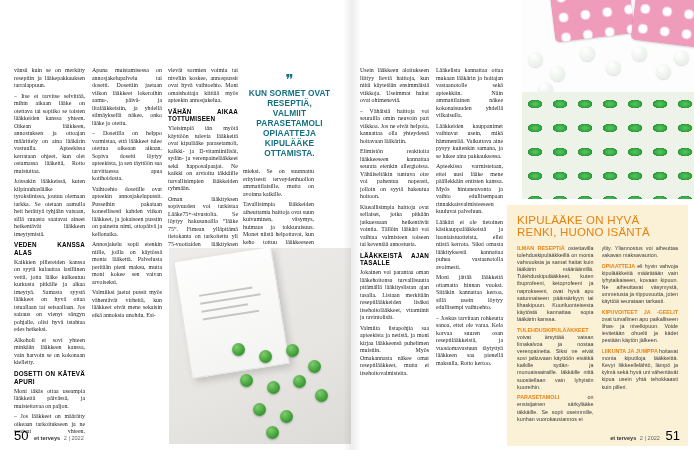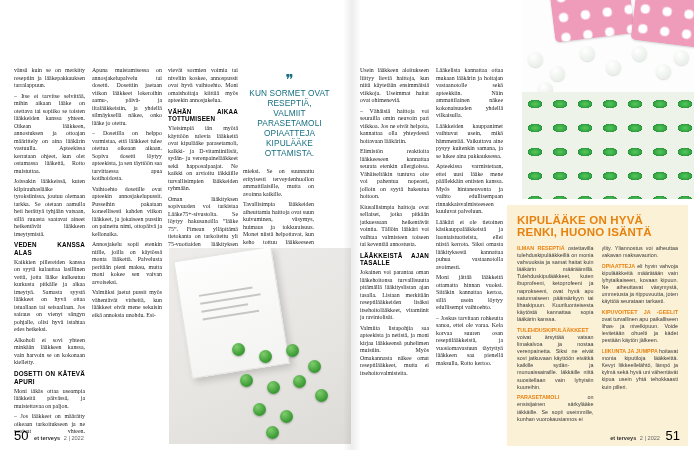--- a/index.html
+++ b/index.html
@@ -8,21 +8,21 @@
           font-family:"Liberation Serif",serif;}
   
   .col{position:absolute;overflow:hidden;font-size:5.9px;line-height:1.27;color:#1d1d1d;text-align:justify;}
   .col p{margin:0 0 3px;}
   .body-heading{font-family:"Liberation Sans",sans-serif;font-weight:700;font-size:6.3px;
                 letter-spacing:.2px;color:#000;margin:3px 0 2px;}
   
   .pull-quote{position:absolute;left:238px;top:72px;width:103px;text-align:center;color:#156f80;
               font-family:"Liberation Sans",sans-serif;}
   .quote-icon{font-size:15px;line-height:1;margin-bottom:2px;}
-  .quote-lines p{margin:0;font-weight:400;font-size:8.3px;line-height:1.2;letter-spacing:.1px;}
+  .quote-lines p{margin:0;font-weight:700;font-size:8.3px;line-height:1.2;letter-spacing:.1px;}
   
   .photo-top{position:absolute;left:522px;top:0;width:172px;height:199px;background:#fdfdfd;overflow:hidden;}
   .blister{position:absolute;border-radius:5px;background-color:#ef9cba;
            background-image:radial-gradient(circle 5px at 11px 10px,#ffffff 0 4.2px,#f8cede 4.4px 5px,rgba(0,0,0,0) 5.2px);
            background-size:22px 20px;box-shadow:0 1px 2px rgba(0,0,0,.15);}
   .blister-a{left:30px;top:-16px;width:80px;height:54px;transform:rotate(-7deg);}
   .blister-b{left:112px;top:-18px;width:72px;height:62px;transform:rotate(7deg);}
   .loose-pill{position:absolute;width:15px;height:15px;border-radius:50%;
               background:radial-gradient(circle at 35% 30%,#ffffff,#ecf1ec 65%,#d9e3da);
               box-shadow:0 1px 1.5px rgba(0,0,0,.14);}
@@ -38,21 +38,21 @@
   .pline{position:absolute;left:20%;height:2px;background:#c6c6c2;}
   .pill{position:absolute;width:13px;height:13px;border-radius:50%;
         background:radial-gradient(circle at 35% 30%,#7fcd6d,#3f9e37 62%,#2c7b2a);
         box-shadow:0 1px 2px rgba(0,0,0,.28);}
   
   .gutter{position:absolute;left:343px;top:0;width:18px;height:450px;pointer-events:none;
           background:linear-gradient(90deg,rgba(0,0,0,0),rgba(0,0,0,.07) 50%,rgba(0,0,0,0));}
   
   .sidebar{position:absolute;left:507px;top:205px;width:181px;height:241px;background:#fbf1d6;
            padding:9px 10px 8px;box-sizing:border-box;}
-  .sidebar-title{color:#e8820f;font-family:"Liberation Sans",sans-serif;font-weight:700;
+  .sidebar-title{color:#e8820f;font-family:"Liberation Sans",sans-serif;font-weight:400;
                  font-size:11.5px;line-height:1.08;letter-spacing:.2px;}
   .sidebar-cols{display:flex;gap:8px;margin-top:6px;}
   .sidebar-col{flex:1;font-family:"Liberation Sans",sans-serif;font-size:5.4px;line-height:1.32;
                color:#3a3a3a;text-align:justify;overflow:hidden;height:190px;}
   .sidebar-col p{margin:0 0 3.5px;}
   .sidebar-lead{color:#e8820f;font-weight:700;}
   
   .footer{position:absolute;bottom:7px;font-family:"Liberation Sans",sans-serif;font-size:5.6px;color:#666;}
   .footer-left{left:14px;}
   .footer-right{right:14px;}

